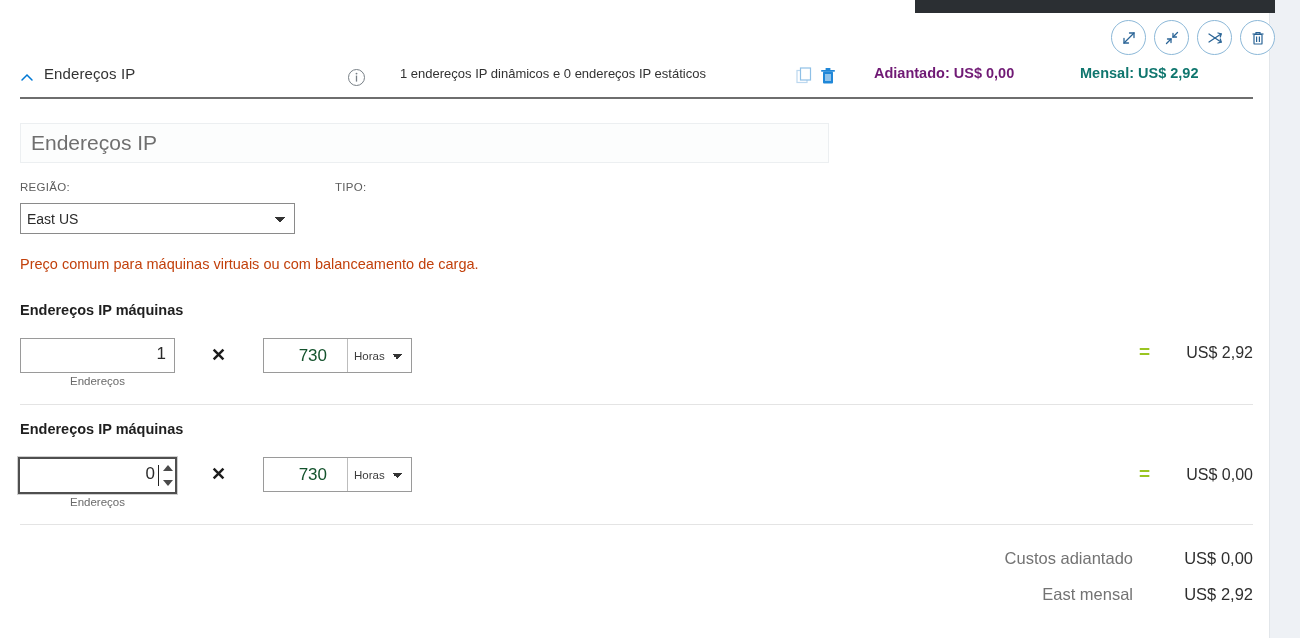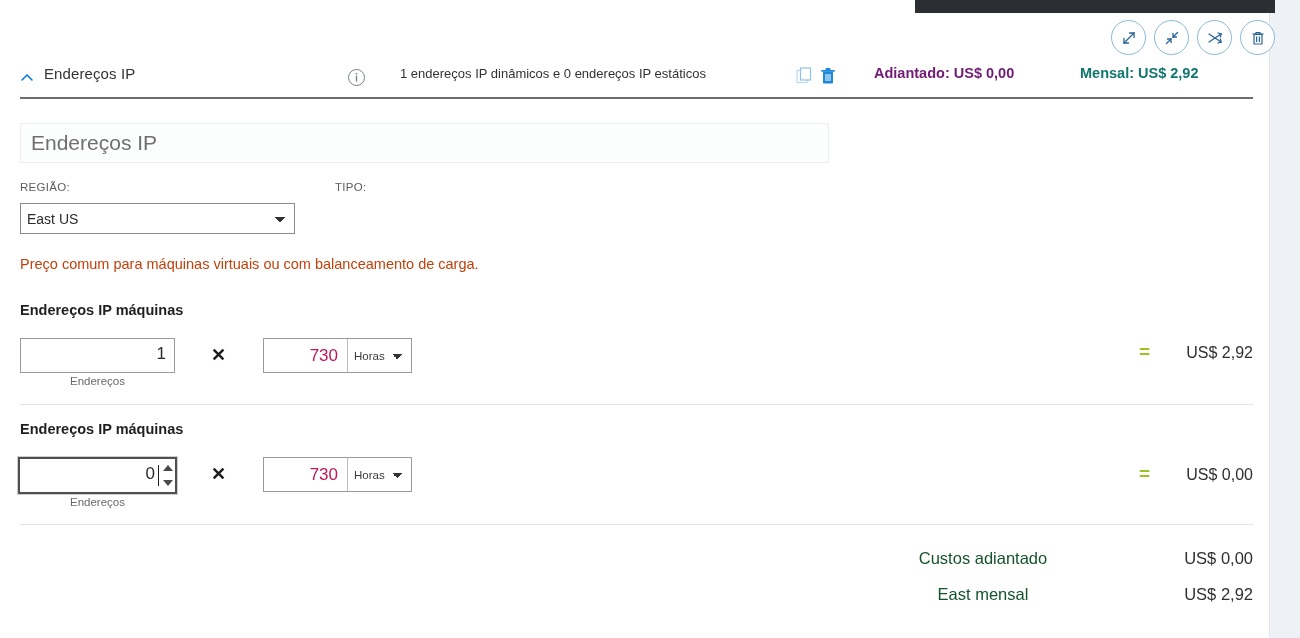--- a/index.html
+++ b/index.html
@@ -275,23 +275,23 @@
     background: #ffffff;
     height: 35px;
   }
   .hours-group.r1 { left: 263px; top: 338px; }
   .hours-group.r2 { left: 263px; top: 457px; }
   .hours-val {
     width: 84px;
     display: flex;
     align-items: center;
     justify-content: flex-end;
-    padding-right: 9px;
+    padding-right: 20px;
     font-size: 17px;
-    color: #be185d;
+    color: #14532d;
     border-right: 1px solid #bdbdbd;
   }
   .hours-sel {
     width: 63px;
     border: none;
     background: #ffffff;
     font-size: 11.5px;
     color: #3c3c3c;
     font-family: "Liberation Sans", sans-serif;
     padding-left: 6px;
@@ -335,22 +335,22 @@
     height: 1px;
     background: #e4e4e4;
   }
   .divider.d1 { top: 404px; }
   .divider.d2 { top: 524px; }
 
   
   .tot-lbl {
     position: absolute;
     font-size: 16.5px;
-    color: #14532d;
-    text-align: center;
+    color: #737373;
+    text-align: right;
     width: 300px;
   }
   .tot-lbl.t1 { left: 833px; top: 549px; }
   .tot-lbl.t2 { left: 833px; top: 585px; }
   .tot-val {
     position: absolute;
     font-size: 16.5px;
     color: #2f2f2f;
     text-align: right;
     width: 140px;

